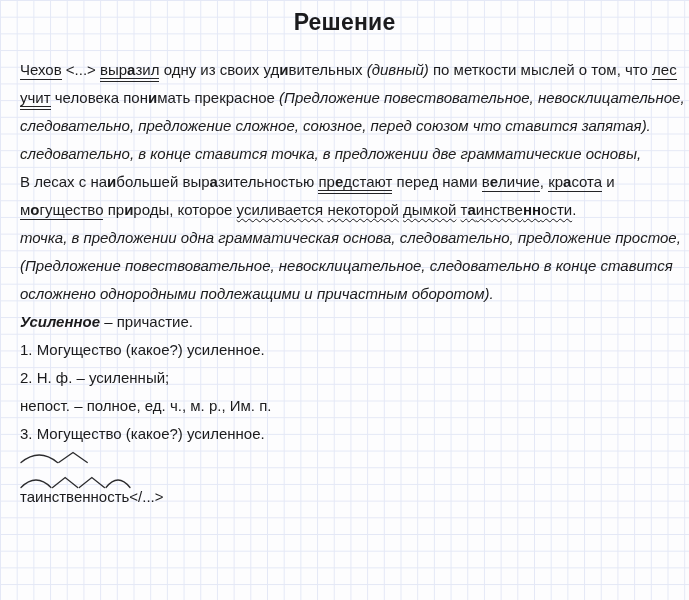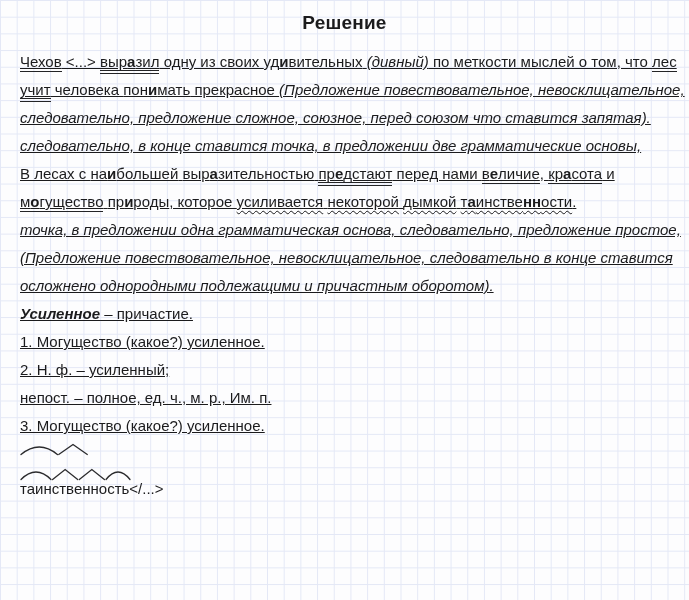--- a/index.html
+++ b/index.html
@@ -14,24 +14,24 @@
     background-image:
       linear-gradient(to right, var(--grid, #e4e8f6) 1px, transparent 1px),
       linear-gradient(to bottom, var(--grid, #e4e8f6) 1px, transparent 1px);
     background-size: 16.7px 16.7px;
   }
   .title {
     padding-top: 9px;
     line-height: 27px;
     text-align: center;
     font-weight: 700;
-    font-size: 19px;
+    font-size: 23px;
     letter-spacing: 0.2px;
   }
-  #lines { margin-top: 12px; padding: 0 12px 0 20px; text-decoration: underline; }
+  #lines { margin-top: 20px; padding: 0 12px 0 20px; }
   .line { line-height: 28px; white-space: nowrap; }
   .i { font-style: italic; }
   .b { font-weight: 700; }
   .u  { border-bottom: 1.6px solid #242426; padding-bottom: 0.5px; }
   .uu { border-bottom: 4.5px double #242426; }
   .wavy {
     text-decoration-line: underline;
     text-decoration-style: wavy;
     text-decoration-thickness: 1px;
     text-underline-offset: 3px;

